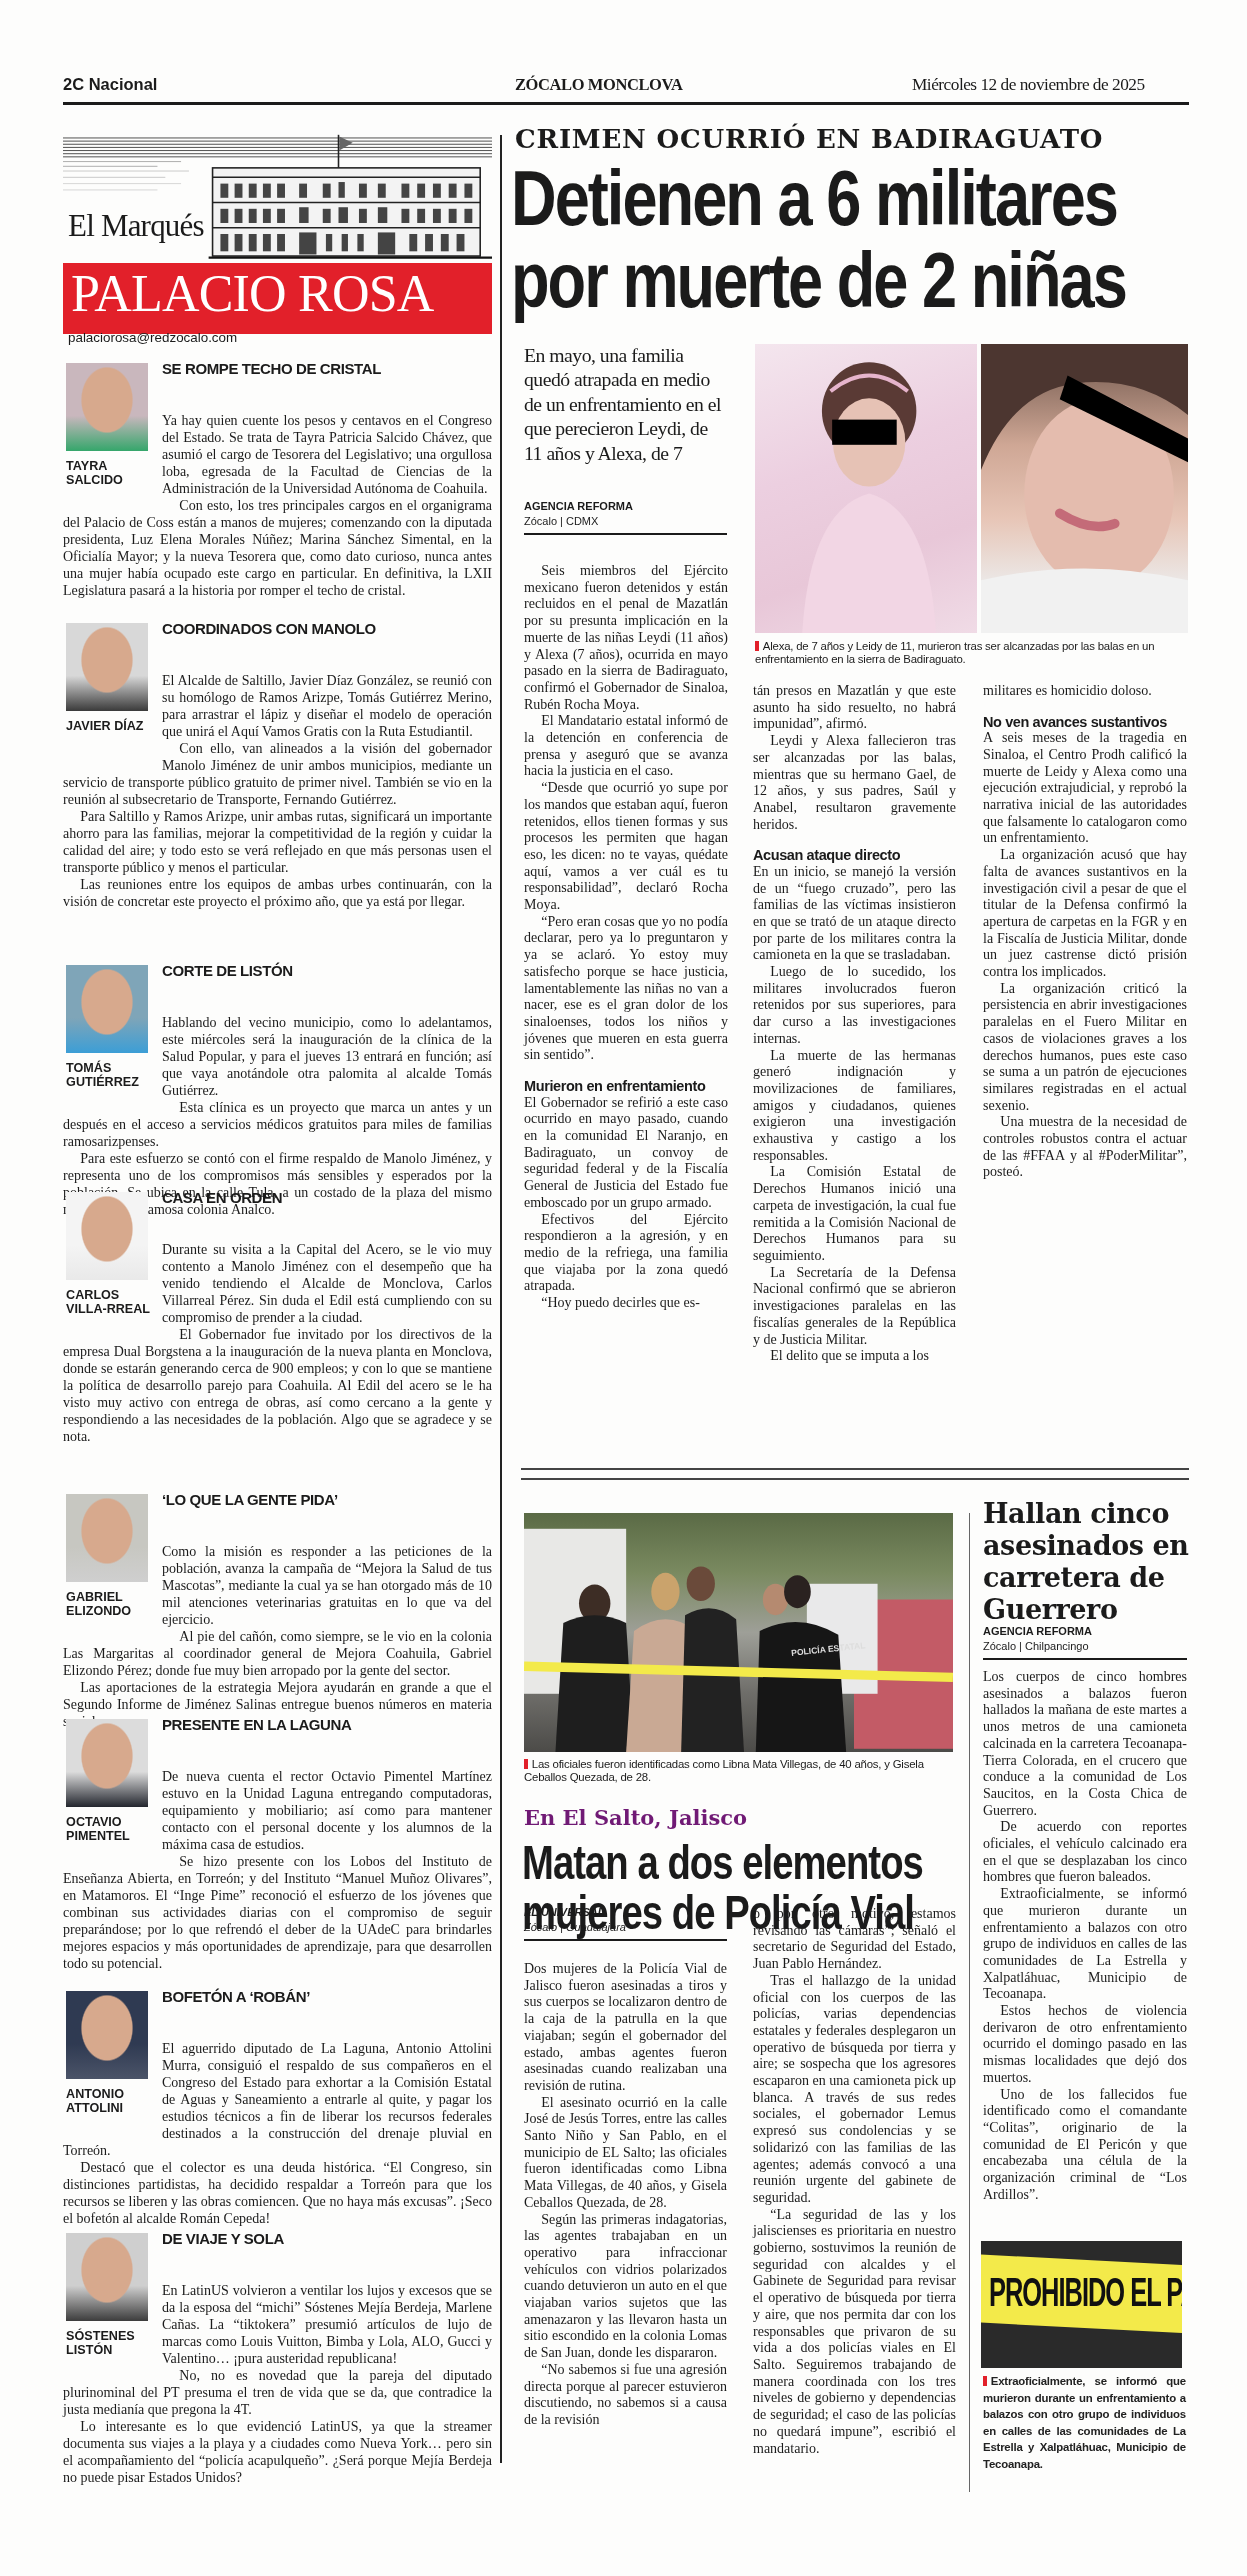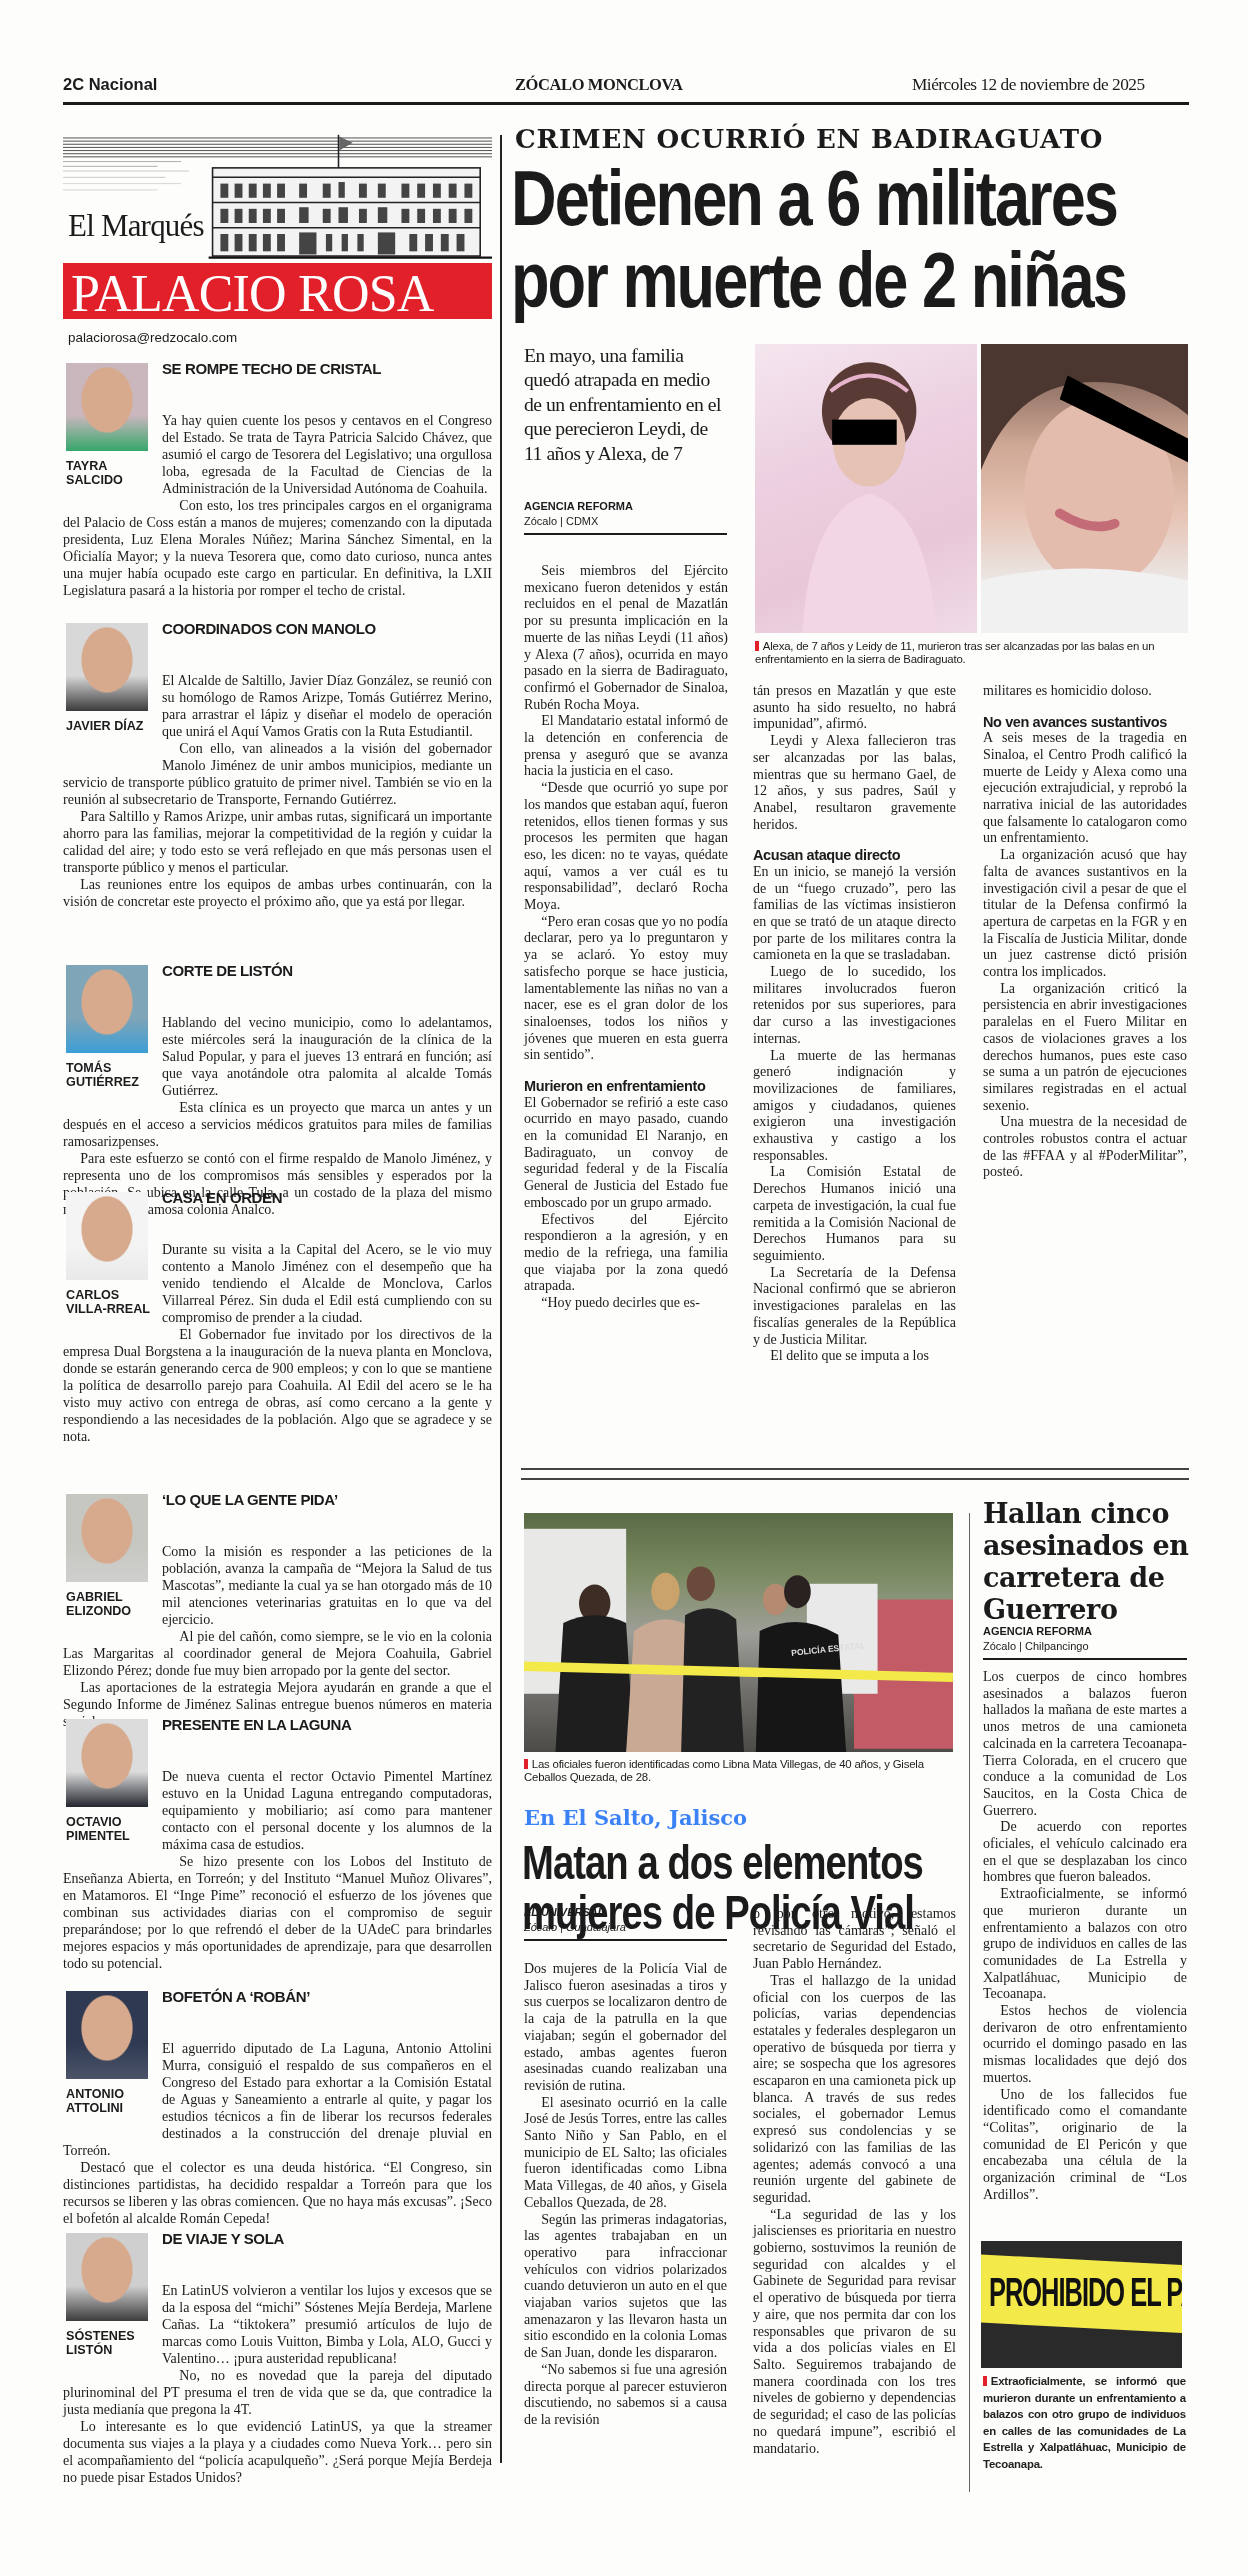--- a/index.html
+++ b/index.html
@@ -7,21 +7,21 @@
   .abs { position:absolute; }
   .sans { font-family:"Liberation Sans", sans-serif; }
   .cond { font-family:"Liberation Sans Narrow","Liberation Sans", sans-serif; }
   
   .hdr { top:75px; font-size:16.5px; font-weight:bold; }
   .hdr-rule { left:63px; width:1126px; top:102px; height:3.1px; background:#1b1b1b; }
   .vrule { width:1.6px; background:#222; }
   
   .building { left:63px; top:130px; width:429px; height:134px; }
   .elmarques { left:68px; top:208px; font-size:31px; letter-spacing:-0.8px; font-family:"Liberation Serif", serif; }
-  .redbar { left:63px; top:263px; width:429px; height:56px; background:#e2202a; color:#fff; font-size:52px; line-height:61px; padding-left:7.9px; box-sizing:border-box; font-family:"Liberation Serif", serif; letter-spacing:-0.8px; transform-origin:left; }
+  .redbar { left:63px; top:263px; width:429px; height:71px; background:#e2202a; color:#fff; font-size:52px; line-height:61px; padding-left:7.9px; box-sizing:border-box; font-family:"Liberation Serif", serif; letter-spacing:-0.8px; transform-origin:left; }
   .email { left:68px; top:330px; font-size:13.4px; font-family:"Liberation Sans", sans-serif; }
   
   .entry { position:absolute; left:63px; width:429px; font-size:14px; line-height:17px; text-align:justify; }
   .entry .photo { float:left; width:82px; height:88px; margin:3.1px 14px 3.1px 3.1px; }
   .entry .pname { float:left; clear:left; width:86px; font-family:"Liberation Sans", sans-serif; font-weight:bold; font-size:12.6px; line-height:13.4px; margin:6.3px 7.9px 0 3.1px; }
   .entry .ehead { font-family:"Liberation Sans", sans-serif; font-weight:bold; font-size:15px; line-height:17.3px; letter-spacing:-0.4px; }
   .entry p { margin:0; text-indent:17.3px; }
   .entry p.first { text-indent:0;margin-top:35px; }
   .sidebox { float:left; width:99px; height:142px; }
   
@@ -33,21 +33,21 @@
   .bl-rule { height:1.6px; background:#1b1b1b; margin-top:6.3px; }
   .col { position:absolute; font-size:14px; line-height:16.7px; text-align:justify; hyphens:manual; }
   .col p { margin:0; text-indent:17.3px; }
   .col p.first { text-indent:0; }
   .sub { font-family:"Liberation Sans", sans-serif; font-weight:bold; font-size:14.5px; line-height:16.5px; letter-spacing:-0.4px; margin-top:14px; }
   .caption { font-family:"Liberation Sans", sans-serif; font-size:11.4px; line-height:13.4px; letter-spacing:-0.2px; }
   .caption .mark { display:inline-block; width:3.9px; height:10.2px; background:#e2202a; margin-right:3.9px; vertical-align:-0.8px; }
   .photo-box { overflow:hidden; }
   
   .dbl { left:521px; width:454px; height:1.6px; background:#444; }
-  .kicker2 { left:524px; top:1805px; font-family:"DejaVu Serif", serif; font-weight:bold; font-size:21px; color:#3b82f6; }
+  .kicker2 { left:524px; top:1805px; font-family:"DejaVu Serif", serif; font-weight:bold; font-size:21px; color:#701a75; }
   .headline2 { left:522px; top:1837px; font-family:"Liberation Sans", sans-serif; font-weight:bold; font-size:49px; line-height:50px; letter-spacing:-1.2px; transform:scaleX(0.78); transform-origin:left; white-space:nowrap; }
   .side-head { left:983px; top:1498px; width:212px; font-family:"DejaVu Serif", serif; font-weight:bold; font-size:27px; line-height:32px; letter-spacing:-0.4px; }
 </style>
 </head>
 <body>
 
 <div class="abs hdr cond" style="left:63px;">2C Nacional</div>
 <div class="abs hdr" style="left:515px;font-family:'Liberation Serif',serif;letter-spacing:-0.4px;">ZÓCALO MONCLOVA</div>
 <div class="abs hdr" style="left:912px;font-family:'Liberation Serif',serif;font-weight:normal;font-size:17.3px;letter-spacing:-0.5px;">Miércoles 12 de noviembre de 2025</div>
 <div class="abs hdr-rule"></div>

